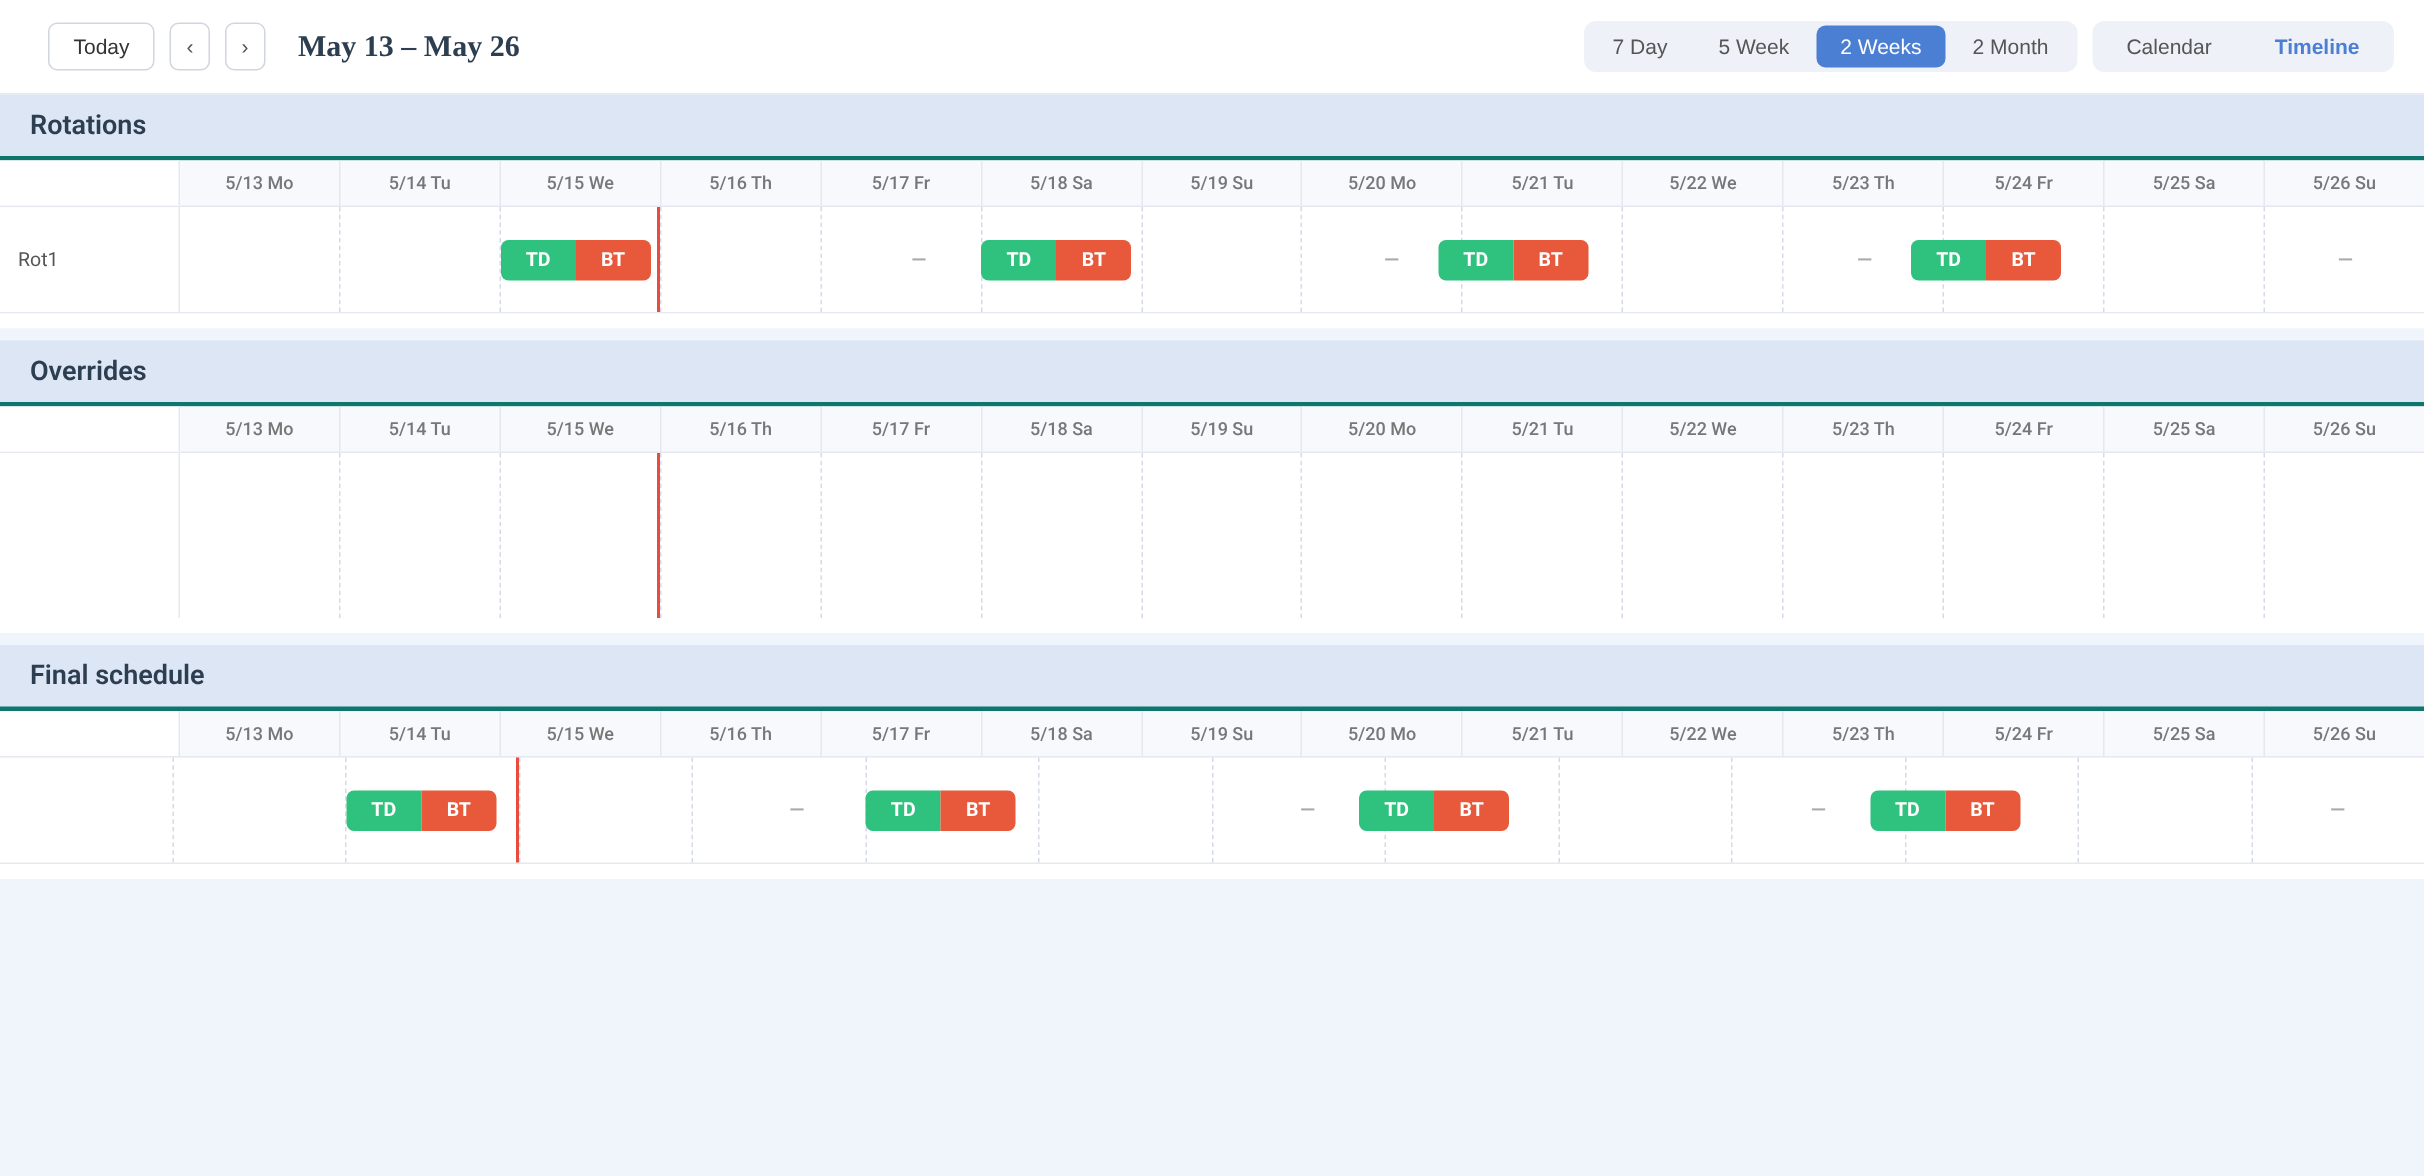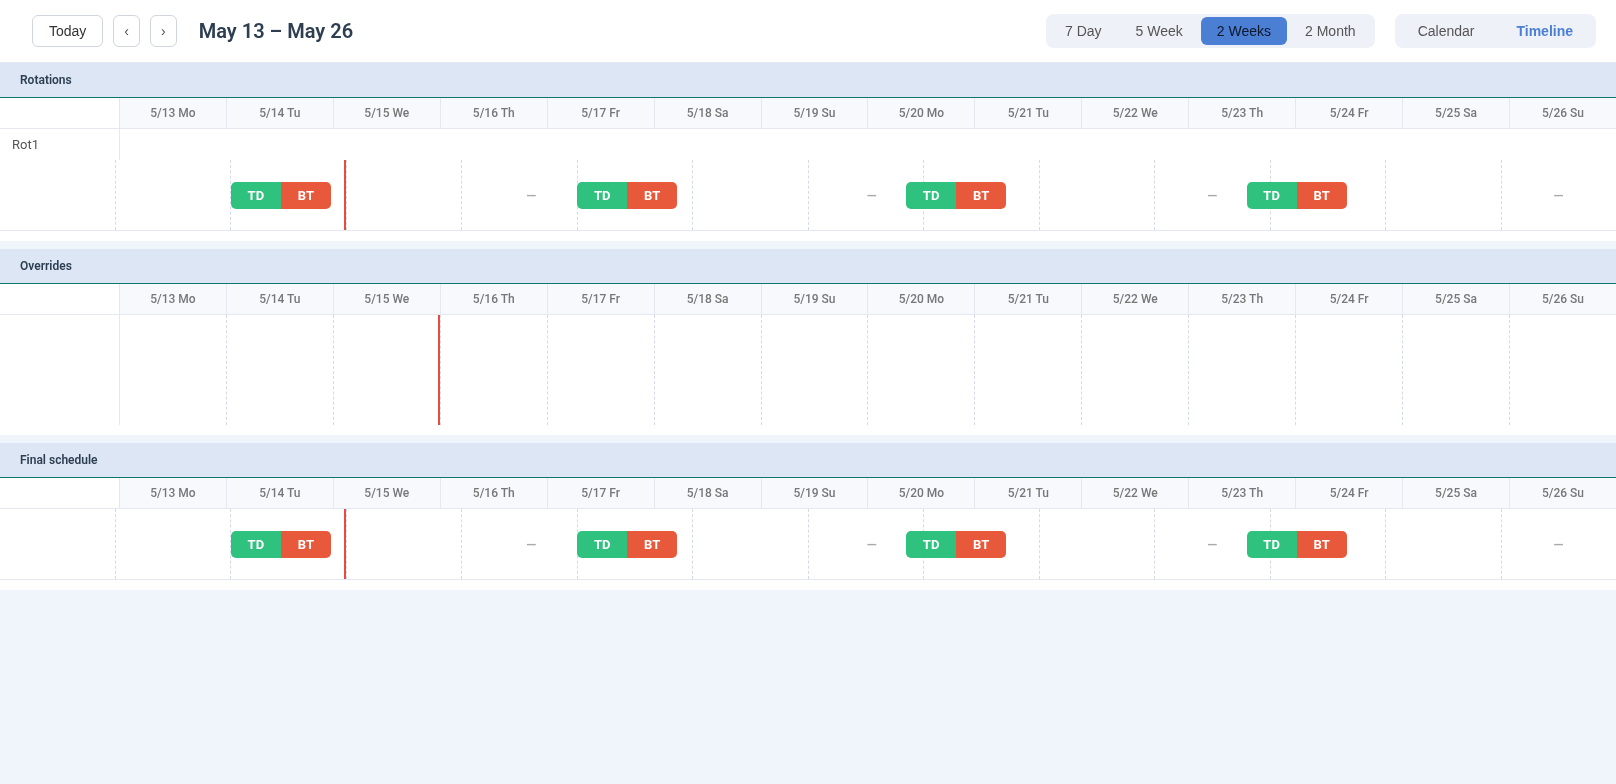--- a/index.html
+++ b/index.html
@@ -37,20 +37,21 @@
       padding: 7px 10px;
       font-size: 14px;
       cursor: pointer;
       color: #555;
     }
     .date-range {
       font-size: 20px;
       font-weight: 600;
       color: #2c3e50;
       margin: 0 12px;
+      font-family: Liberation Serif, serif;
     }
     .spacer { flex: 1; }
     .view-group {
       display: flex;
       background: #eef1f8;
       border-radius: 8px;
       padding: 3px;
       gap: 2px;
     }
     .view-btn {
@@ -58,30 +59,29 @@
       border-radius: 6px;
       border: none;
       background: transparent;
       font-size: 14px;
       cursor: pointer;
       color: #555;
       font-weight: 500;
     }
     .view-btn.active {
       background: #4a7fd4;
-      color: #0f172a;
+      color: #ffffff;
       padding-left: 16px;
     }
     .view-group2 {
       display: flex;
       background: #eef1f8;
       border-radius: 8px;
       padding: 3px;
       gap: 2px;
-      margin-left: 10px;
     }
     .view-btn2 {
       padding: 6px 20px;
       border-radius: 6px;
       border: none;
       background: transparent;
       font-size: 14px;
       cursor: pointer;
       color: #555;
       font-weight: 500;
@@ -97,24 +97,24 @@
       min-height: calc(784px - 58px);
     }
 
     
     .section {
       margin-bottom: 0;
     }
     .section-header {
       background: #dce6f5;
       padding: 10px 20px;
-      font-size: 12px;
+      font-size: 18px;
       font-weight: 600;
       color: #2c3e50;
-      border-bottom: 1px solid #0f766e;
+      border-bottom: 3px solid #0f766e;
     }
 
     
     .cal-grid {
       background: #fff;
       overflow: hidden;
     }
     .cal-row {
       display: flex;
       border-bottom: 1px solid #e5e8f0;
@@ -230,21 +230,21 @@
             <div class="col-header">5/20 Mo</div>
             <div class="col-header">5/21 Tu</div>
             <div class="col-header">5/22 We</div>
             <div class="col-header">5/23 Th</div>
             <div class="col-header">5/24 Fr</div>
             <div class="col-header">5/25 Sa</div>
             <div class="col-header">5/26 Su</div>
           </div>
         </div>
 
-        <div class="cal-row data-row" style="min-height:70px;flex-direction:column;">
+        <div class="cal-row data-row" style="min-height:70px;">
           <div class="row-label">Rot1</div>
           <div class="row-content">
 
             <div style="display:flex; flex:1; position:relative; min-height:70px;">
 
               <div style="flex:1; border-right:1px dashed #d5daea;"></div>
               <div style="flex:1; border-right:1px dashed #d5daea;"></div>
               <div style="flex:1; border-right:1px dashed #d5daea; position:relative;">
                 <div style="position:absolute; top:0; right:0; bottom:0; width:2px; background:#e74c3c; z-index:10;"></div>
               </div>

